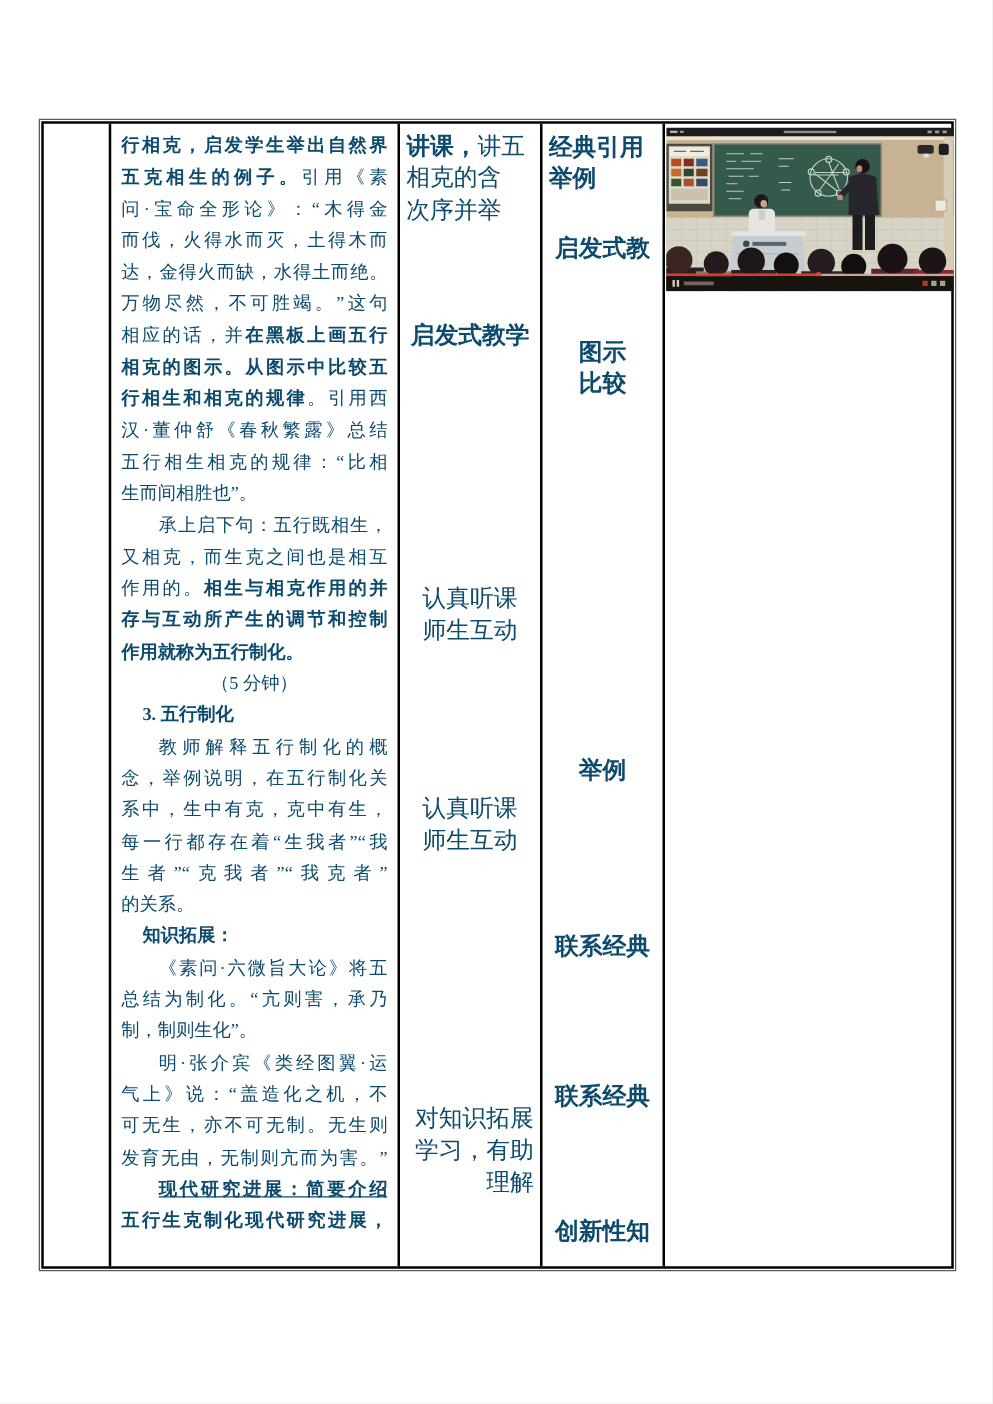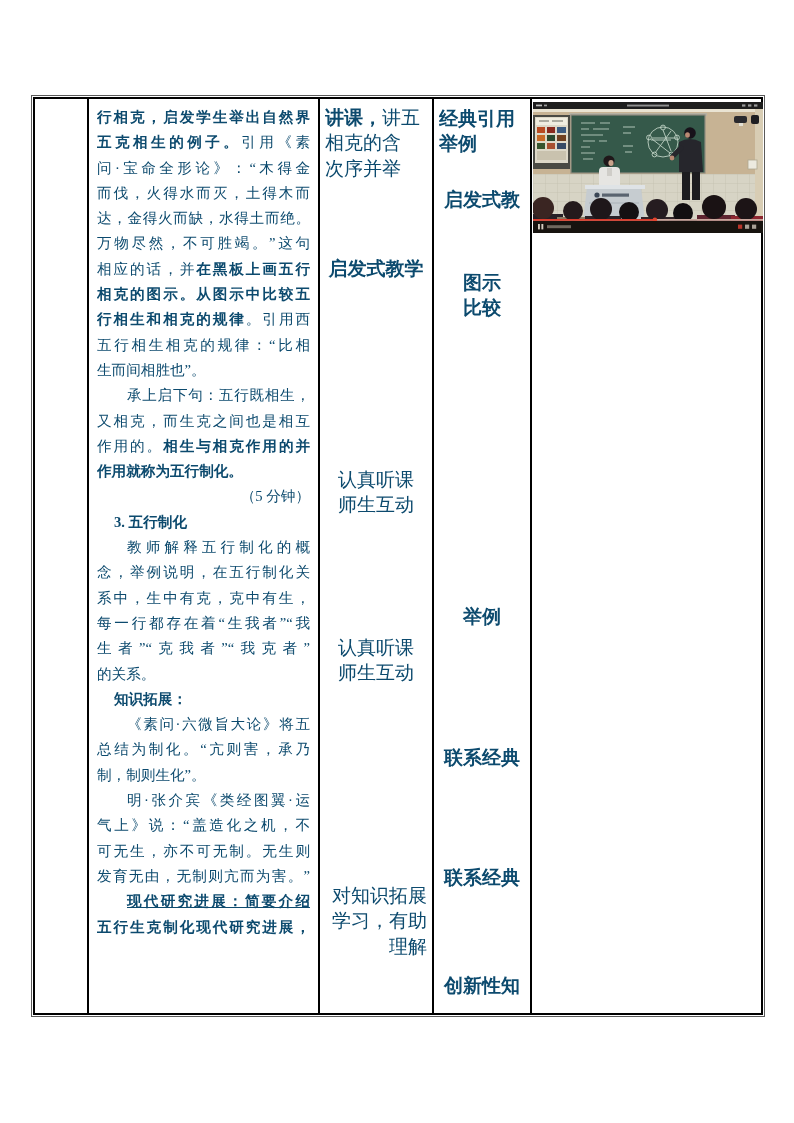--- a/index.html
+++ b/index.html
@@ -41,27 +41,29 @@
     <div class="col col-content" id="main-cell">
         <div class="tline just"><span style="font-weight: bold;">行相克，启发学生举出自然界</span></div>
         <div class="tline just"><span style="font-weight: bold;">五克相生的例子。</span><span>引用《素</span></div>
         <div class="tline just"><span>问·宝命全形论》：“木得金</span></div>
         <div class="tline just"><span>而伐，火得水而灭，土得木而</span></div>
         <div class="tline just"><span>达，金得火而缺，水得土而绝。</span></div>
         <div class="tline just"><span>万物尽然，不可胜竭。”这句</span></div>
         <div class="tline just"><span>相应的话，并</span><span style="font-weight: bold;">在黑板上画五行</span></div>
         <div class="tline just"><span style="font-weight: bold;">相克的图示。从图示中比较五</span></div>
         <div class="tline just"><span style="font-weight: bold;">行相生和相克的规律</span><span>。引用西</span></div>
+        <div class="tline just"><span>汉·董仲舒《春秋繁露》总结</span></div>
         <div class="tline just"><span>五行相生相克的规律：“比相</span></div>
         <div class="tline"><span>生而间相胜也”。</span></div>
         <div class="tline just" style="padding-left: 30px;"><span>承上启下句：五行既相生，</span></div>
         <div class="tline just"><span>又相克，而生克之间也是相互</span></div>
         <div class="tline just"><span>作用的。</span><span style="font-weight: bold;">相生与相克作用的并</span></div>
+        <div class="tline just"><span style="font-weight: bold;">存与互动所产生的调节和控制</span></div>
         <div class="tline"><span style="font-weight: bold; margin-top: 40px;">作用就称为五行制化。</span></div>
-        <div class="tline" style="text-align: right;"><span>（5 分钟）</span></div>
+        <div class="tline" style="text-align: center;"><span>（5 分钟）</span></div>
         <div class="tline" style="padding-left: 17px;"><span style="font-weight: bold;">3. 五行制化</span></div>
         <div class="tline just" style="padding-left: 30px;"><span>教师解释五行制化的概</span></div>
         <div class="tline just"><span>念，举例说明，在五行制化关</span></div>
         <div class="tline just"><span>系中，生中有克，克中有生，</span></div>
         <div class="tline just"><span>每一行都存在着“生我者”“我</span></div>
         <div class="tline just"><span>生者”“克我者”“我克者”</span></div>
         <div class="tline"><span>的关系。</span></div>
         <div class="tline" style="padding-left: 17px;"><span style="font-weight: bold;">知识拓展：</span></div>
         <div class="tline just" style="padding-left: 30px;"><span>《素问·六微旨大论》将五</span></div>
         <div class="tline just"><span>总结为制化。“亢则害，承乃</span></div>

